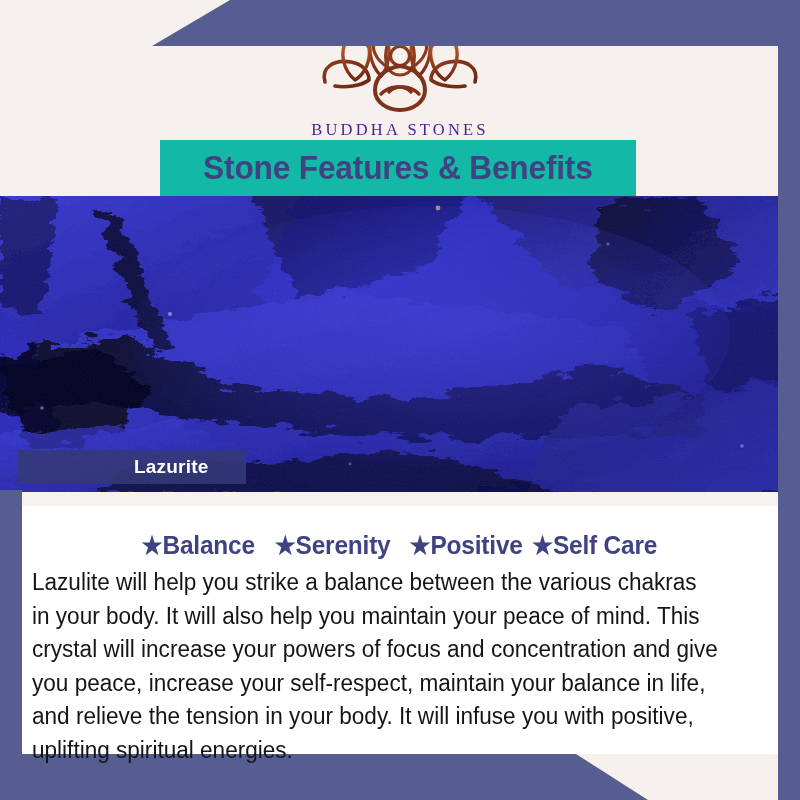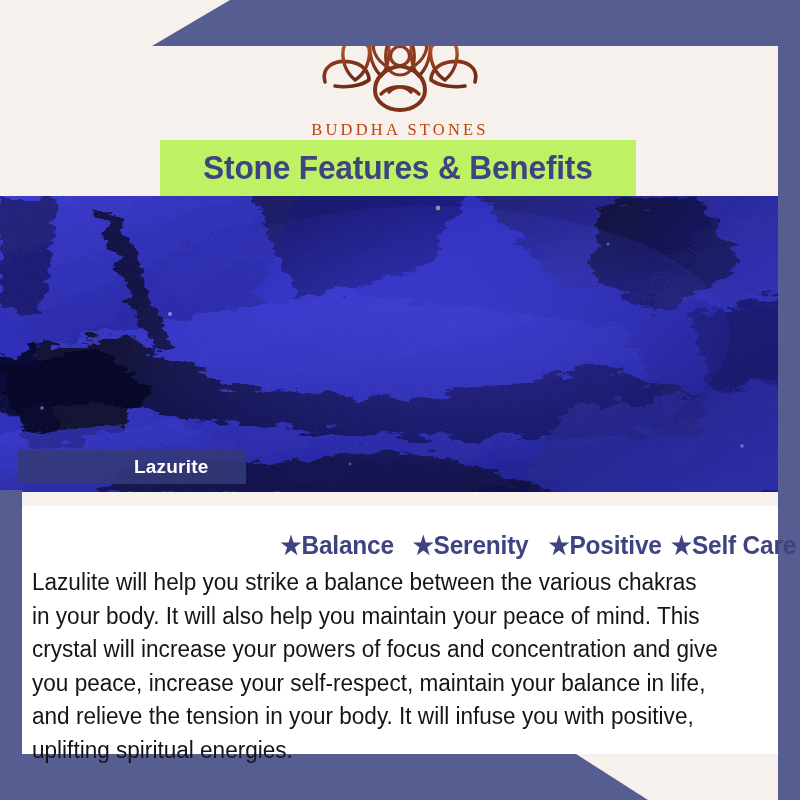--- a/index.html
+++ b/index.html
@@ -75,30 +75,30 @@
     transform: translateX(-50%);
     width: 230px;
     text-align: center;
   }
   .logo-mark { display: block; margin: 0 auto; }
   .logo-word {
     margin-top: 2px;
     font-family: "Liberation Serif", serif;
     font-size: 16.5px;
     letter-spacing: 3.2px;
-    color: #c2410c;
+    color: #4c1d95;
     font-weight: 400;
   }
 
   
   .title-panel {
     position: absolute;
     top: 140px; left: 160px;
     width: 476px; height: 56px;
-    background: #bef264;
+    background: #14b8a6;
     z-index: 4;
     display: flex;
     align-items: center;
     justify-content: center;
   }
   .title-text {
     font-family: "Liberation Sans Narrow", "Liberation Sans", sans-serif;
     font-size: 33px;
     font-weight: bold;
     color: #3f4382;
@@ -149,21 +149,21 @@
     top: 492px; left: 22px;
     width: 756px; height: 14px;
     background: #f7f2ed;
     z-index: 3;
   }
 
   .keywords {
     position: absolute;
     top: 530px; left: 0;
     width: 800px;
-    text-align: right;
+    text-align: center;
     z-index: 4;
     white-space: nowrap;
   }
   .kw {
     display: inline-block;
     font-family: "Liberation Sans Narrow", "Liberation Sans", sans-serif;
     font-size: 26px;
     font-weight: bold;
     color: #3f4382;
     transform: scaleX(0.94);

